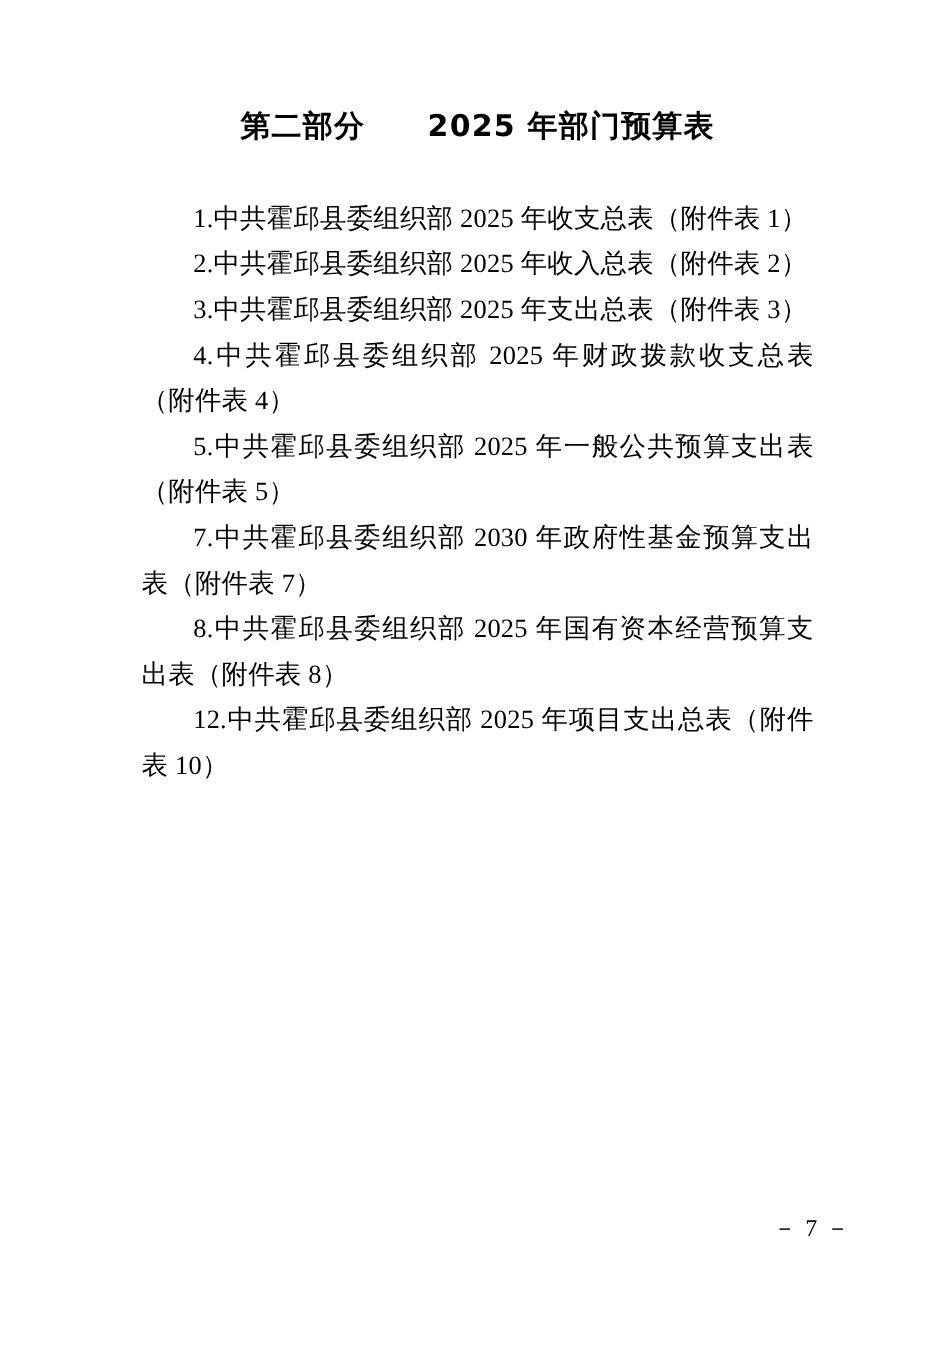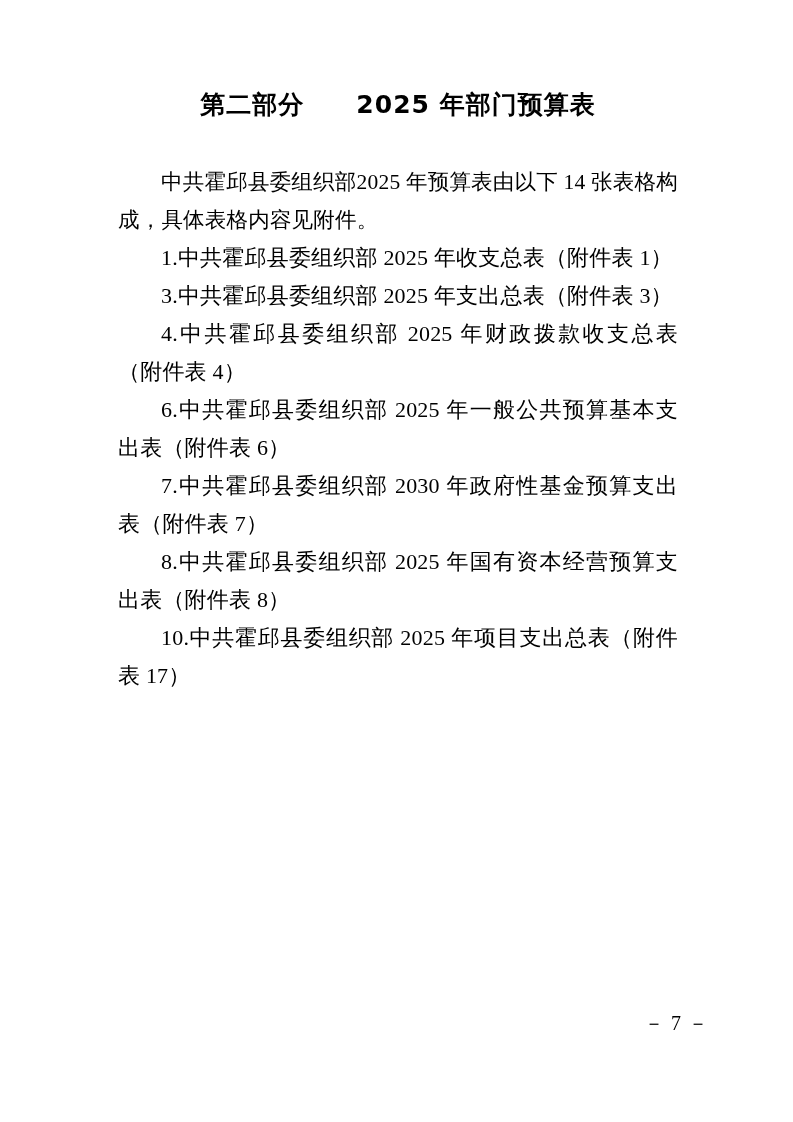--- a/index.html
+++ b/index.html
@@ -73,28 +73,28 @@
   }
 </style>
 </head>
 <body>
 
 <div class="page">
   <div class="content">
 
     <h1 class="doc-title">第二部分　　2025 年部门预算表</h1>
 
-    <p class="para">中共霍邱县委组织部2025 年预算表由以下 14 张表格构成，具体表格内容见附件。</p>
 
     <p class="list-item">1.中共霍邱县委组织部 2025 年收支总表（附件表 1）</p>
+    <p class="list-item">2.中共霍邱县委组织部 2025 年收入总表（附件表 2）</p>
     <p class="list-item">3.中共霍邱县委组织部 2025 年支出总表（附件表 3）</p>
     <p class="list-item">4.中共霍邱县委组织部 2025 年财政拨款收支总表（附件表 4）</p>
-    <p class="list-item">6.中共霍邱县委组织部 2025 年一般公共预算基本支出表（附件表 6）</p>
+    <p class="list-item">5.中共霍邱县委组织部 2025 年一般公共预算支出表（附件表 5）</p>
     <p class="list-item">7.中共霍邱县委组织部 2030 年政府性基金预算支出表（附件表 7）</p>
     <p class="list-item">8.中共霍邱县委组织部 2025 年国有资本经营预算支出表（附件表 8）</p>
-    <p class="list-item">10.中共霍邱县委组织部 2025 年项目支出总表（附件表 17）</p>
+    <p class="list-item">12.中共霍邱县委组织部 2025 年项目支出总表（附件表 10）</p>
 
   </div>
 
   <div class="page-number">
     <span class="pn-inner">－ 7 －</span>
   </div>
 </div>
 
 </body></html>

